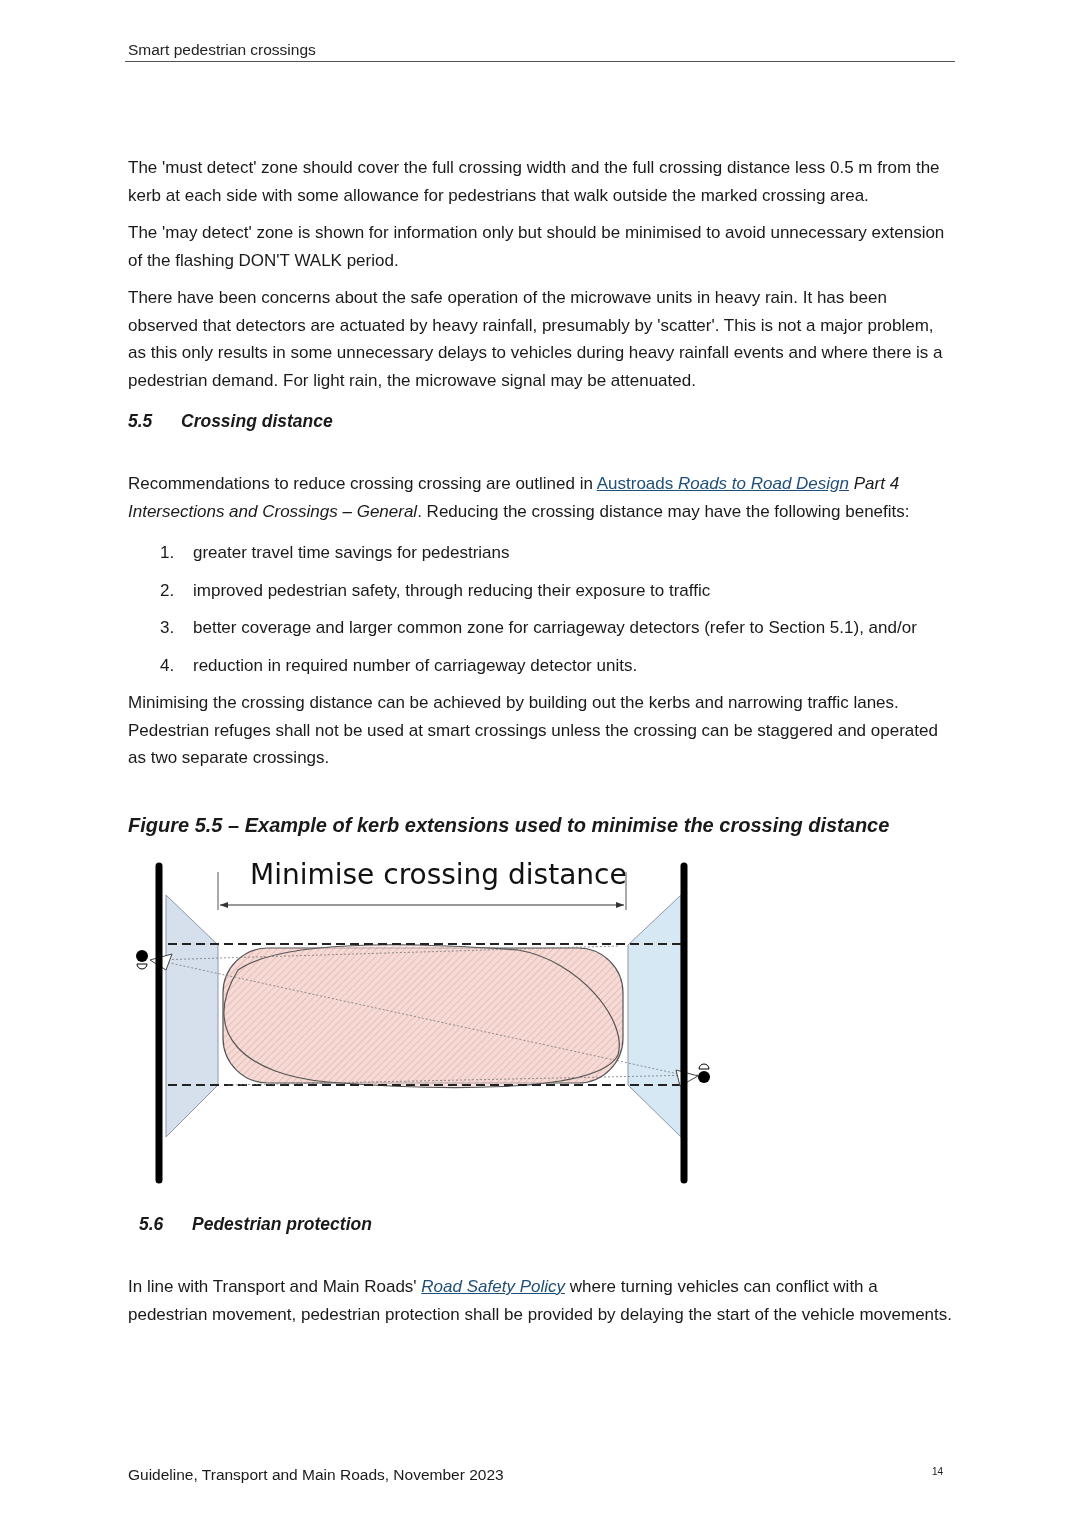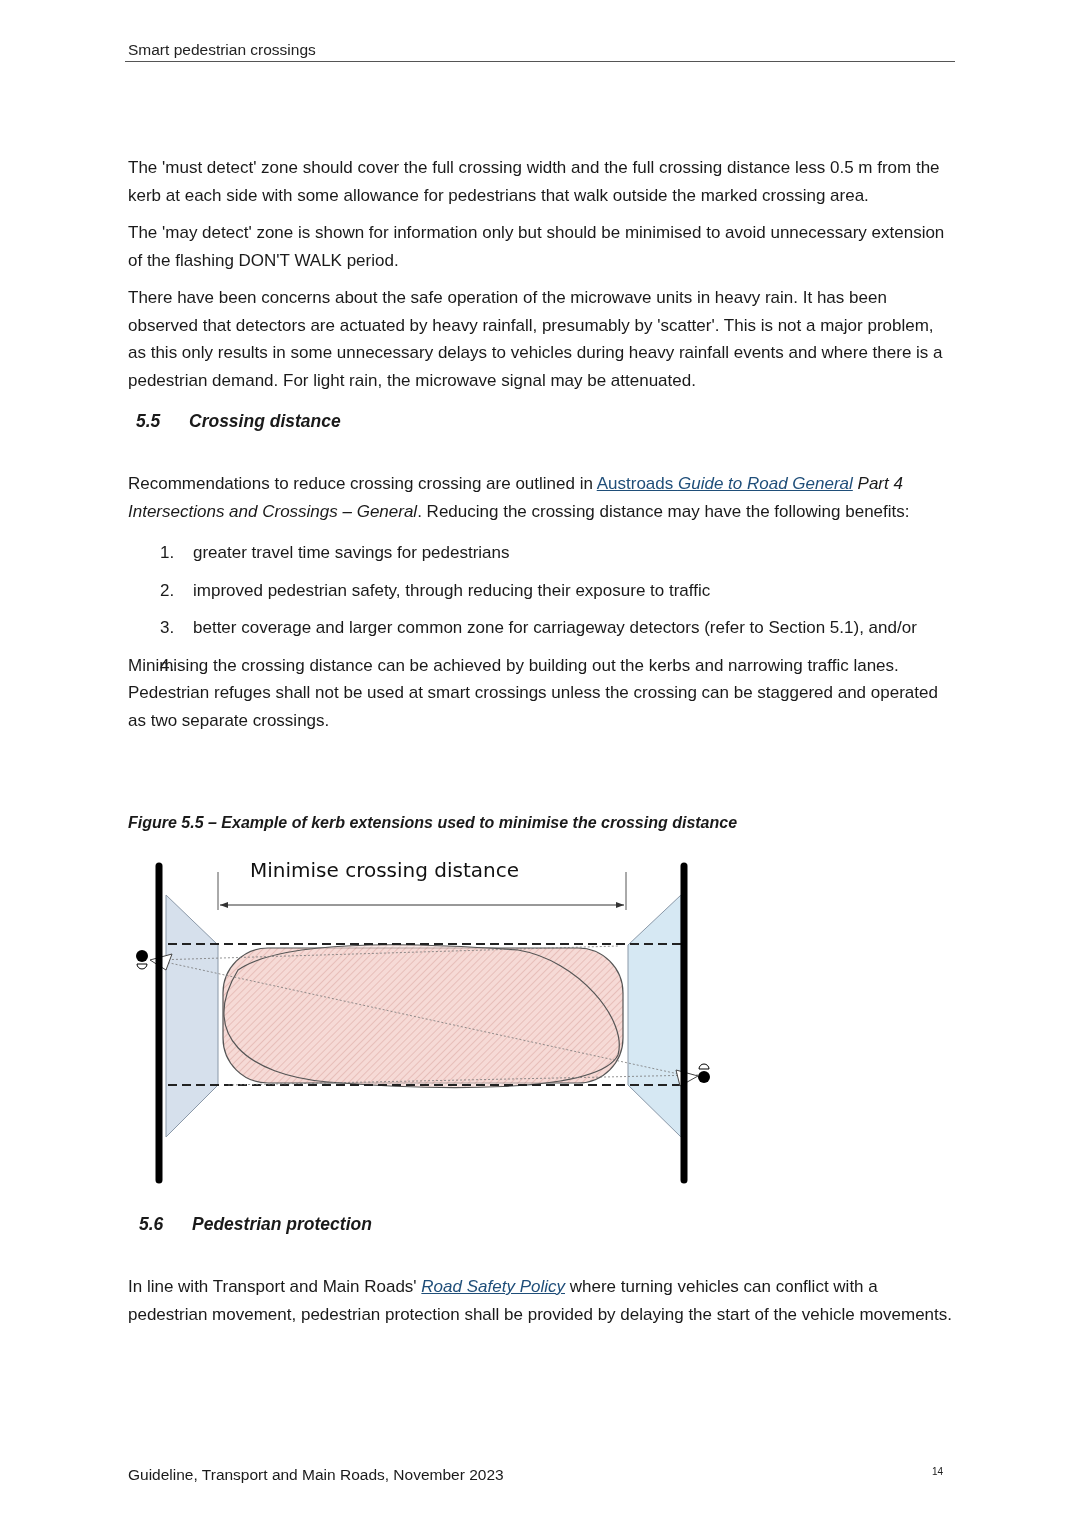--- a/index.html
+++ b/index.html
@@ -8,53 +8,53 @@
   .running-header { position: absolute; left: 128px; top: 41px; font-size: 15.5px; color: #222; }
   .header-rule { position: absolute; left: 125px; top: 61px; width: 830px; height: 0; border-top: 1.5px solid #555; }
   .body-text { position: absolute; left: 128px; width: 825px; font-size: 17px; line-height: 27.5px; margin-top: 23px; }
   .p { margin: 0 0 10px 0; }
   .heading { position: absolute; left: 128px; font-size: 17.5px; font-weight: bold; font-style: italic; }
   .heading .num { display: inline-block; width: 53px; }
   a.link { color: #1f4e79; text-decoration: underline; }
   ol.benefits { list-style: none; padding: 0; margin: 0; }
   ol.benefits li { position: relative; padding-left: 65px; line-height: 27.5px; margin-bottom: 10px; }
   ol.benefits li .n { position: absolute; left: 32px; }
-  .fig-caption { position: absolute; left: 128px; top: 814px; font-size: 16px; font-weight: bold; font-style: italic; }
+  .fig-caption { position: absolute; left: 128px; top: 814px; font-size: 20px; font-weight: bold; font-style: italic; }
   .figure { position: absolute; left: 128px; top: 850px; width: 600px; height: 345px; }
   .footer-left { position: absolute; left: 128px; top: 1466px; font-size: 15.5px; }
   .footer-right { position: absolute; left: 932px; top: 1466px; font-size: 10px; }
 </style>
 </head>
 <body>
 
 <div class="page">
 
   <div class="running-header">Smart pedestrian crossings</div>
   <div class="header-rule"></div>
 
   <div class="body-text" style="top:131px;">
     <p class="p">The 'must detect' zone should cover the full crossing width and the full crossing distance less 0.5 m from the kerb at each side with some allowance for pedestrians that walk outside the marked crossing area.</p>
     <p class="p">The 'may detect' zone is shown for information only but should be minimised to avoid unnecessary extension of the flashing DON'T WALK period.</p>
     <p class="p">There have been concerns about the safe operation of the microwave units in heavy rain. It has been observed that detectors are actuated by heavy rainfall, presumably by 'scatter'. This is not a major problem, as this only results in some unnecessary delays to vehicles during heavy rainfall events and where there is a pedestrian demand. For light rain, the microwave signal may be attenuated.</p>
   </div>
 
-  <div class="heading" style="top:411px;margin-left:8px;">
+  <div class="heading" style="top:411px;">
     <span class="num">5.5</span><span>Crossing distance</span>
   </div>
 
   <div class="body-text" style="top:447px;">
     <p class="p">
-      <span>Recommendations to reduce crossing crossing are outlined in </span><a class="link"><span>Austroads </span><i>Guide to Road General</i></a>
+      <span>Recommendations to reduce crossing crossing are outlined in </span><a class="link"><span>Austroads </span><i>Roads to Road Design</i></a>
       <i>Part 4 Intersections and Crossings – General</i><span>. Reducing the crossing distance may have the following benefits:</span>
     </p>
     <ol class="benefits" style="margin-top:14px;">
       <li><span class="n">1.</span><span>greater travel time savings for pedestrians</span></li>
       <li><span class="n">2.</span><span>improved pedestrian safety, through reducing their exposure to traffic</span></li>
       <li><span class="n">3.</span><span>better coverage and larger common zone for carriageway detectors (refer to Section 5.1), and/or</span></li>
-      <li><span class="n">4.</span></li>
+      <li><span class="n">4.</span><span>reduction in required number of carriageway detector units.</span></li>
     </ol>
     <p class="p">Minimising the crossing distance can be achieved by building out the kerbs and narrowing traffic lanes. Pedestrian refuges shall not be used at smart crossings unless the crossing can be staggered and operated as two separate crossings.</p>
   </div>
 
   <div class="fig-caption">Figure 5.5 – Example of kerb extensions used to minimise the crossing distance</div>
 
   <div class="figure">
     <svg width="600" height="345" viewBox="0 0 600 345" xmlns="http://www.w3.org/2000/svg">
       <defs>
         <pattern id="hatch" patternUnits="userSpaceOnUse" width="5" height="5" patternTransform="rotate(45)">
@@ -85,21 +85,21 @@
       <path d="M9,114 A5,5 0 0 0 19,114 Z" fill="#fff" stroke="#000" stroke-width="1"></path>
       <circle cx="576" cy="227" r="6" fill="#000"></circle>
       <path d="M571,219 A5,5 0 0 1 581,219 Z" fill="#fff" stroke="#000" stroke-width="1"></path>
 
       <line x1="90" y1="22" x2="90" y2="60" stroke="#555" stroke-width="1"></line>
       <line x1="498" y1="22" x2="498" y2="60" stroke="#555" stroke-width="1"></line>
       <line x1="92" y1="55" x2="496" y2="55" stroke="#333" stroke-width="1"></line>
       <polygon points="92,55 100,52 100,58" fill="#333"></polygon>
       <polygon points="496,55 488,52 488,58" fill="#333"></polygon>
     </svg>
-    <div style="position:absolute; left:122px; top:8px; font-size:20px; color:#111; font-family:'DejaVu Sans', sans-serif;">Minimise crossing distance</div>
+    <div style="position:absolute; left:122px; top:8px; font-size:28px; color:#111; font-family:'DejaVu Sans', sans-serif;">Minimise crossing distance</div>
   </div>
 
   <div class="heading" style="top:1214px;margin-left:11px;">
     <span class="num">5.6</span><span>Pedestrian protection</span>
   </div>
 
   <div class="body-text" style="top:1250px;">
     <p class="p">
       <span>In line with Transport and Main Roads' </span><a class="link"><i>Road Safety Policy</i></a><span> where turning vehicles can conflict with a pedestrian movement, pedestrian protection shall be provided by delaying the start of the vehicle movements.</span>
     </p>

